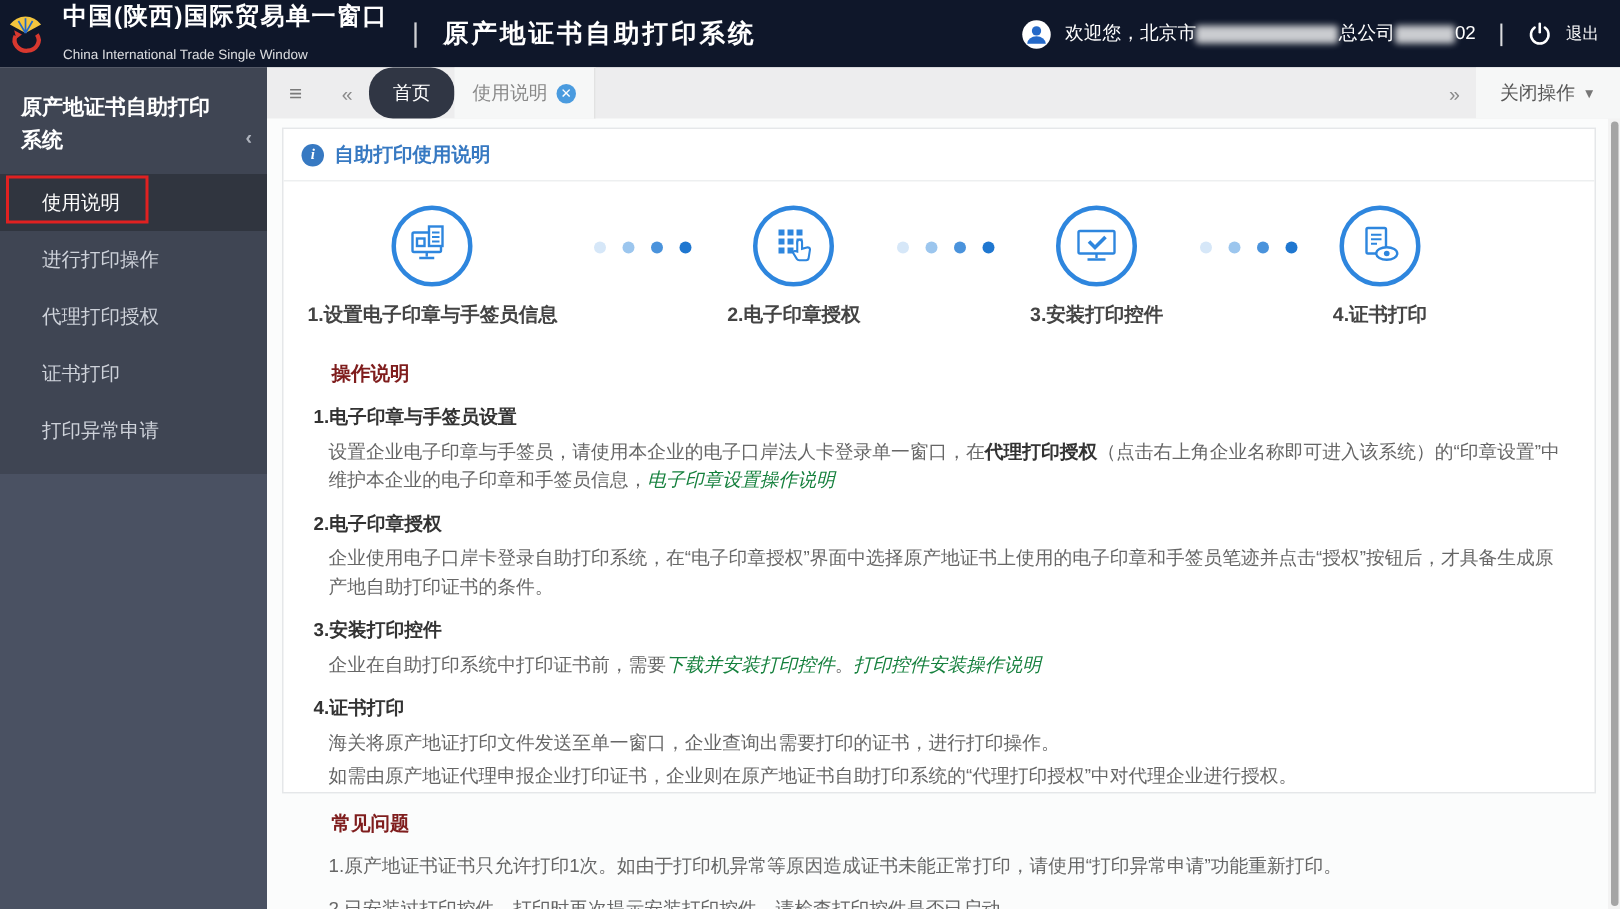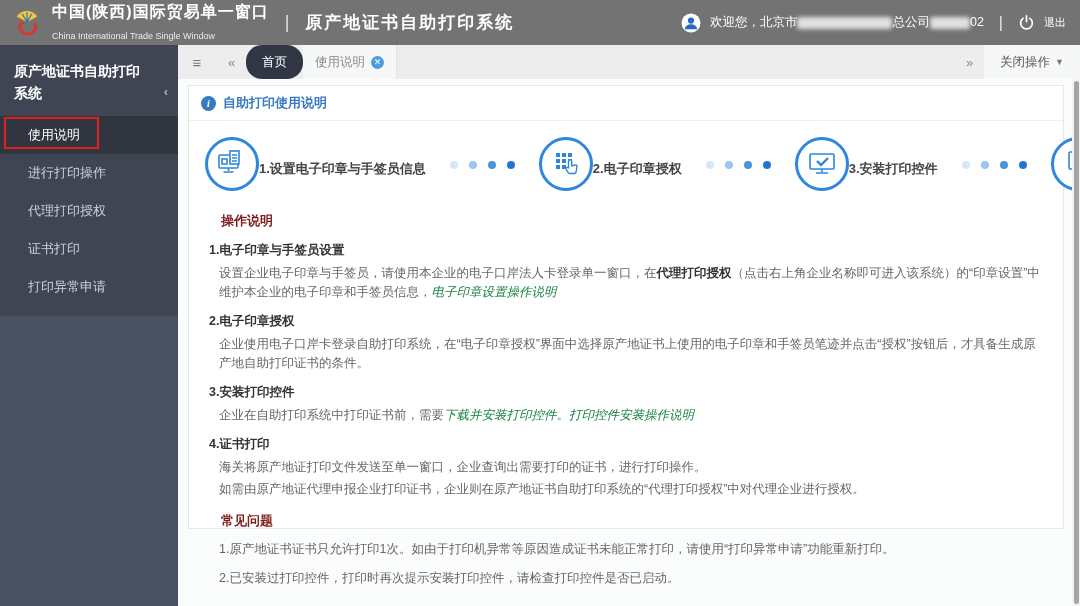--- a/index.html
+++ b/index.html
@@ -1,21 +1,21 @@
 <!DOCTYPE html>
 <html><head>
 <meta charset="utf-8">
 <style>
   * { margin:0; padding:0; box-sizing:border-box; }
   html,body { width:1080px; height:606px; overflow:hidden; }
   body { font-family:"Liberation Sans","DejaVu Sans",sans-serif; background:#fff; }
   .app { width:1080px; height:606px; display:flex; flex-direction:column; }
 
   
-  .header { height:45px; background:#737373; display:flex; align-items:center; padding:0 14px 0 10px; color:#fff; flex:0 0 45px; }
+  .header { height:45px; background:#0f172a; display:flex; align-items:center; padding:0 14px 0 0; color:#fff; flex:0 0 45px; }
   .logo { width:34px; height:34px; margin-right:8px; flex:0 0 auto; }
   .brand { line-height:1.1; }
   .brand-cn { font-size:16px; font-weight:bold; letter-spacing:1px; }
   .brand-en { font-size:9px; opacity:.85; margin-top:12px; }
   .hdr-sep { color:rgba(255,255,255,.8); font-size:18px; margin:0 16px; font-weight:300; }
   .app-title { font-size:17px; font-weight:bold; letter-spacing:2px; }
   .hdr-right { margin-left:auto; display:flex; align-items:center; gap:9px; font-size:12.5px; }
   .avatar { width:20px; height:20px; }
   .redact { display:inline-block; height:12px; border-radius:2px; background:rgba(255,255,255,.78); filter:blur(2px); vertical-align:middle; }
   .redact.r1 { width:95px; } .redact.r2 { width:40px; }
@@ -48,21 +48,21 @@
   .close-ops { padding:0 16px; background:#f6f7f7; color:#555; display:flex; align-items:center; gap:5px; cursor:pointer; }
   .caret { font-size:9px; color:#777; }
 
   
   .panel { margin:6px 16px 0 10px; background:#fff; border:1px solid #e5e7e9; height:444px; }
   .panel-head { display:flex; align-items:center; gap:7px; padding:8px 12px; border-bottom:1px solid #edeff0; color:#3779c2; font-size:13px; font-weight:bold; }
   .info-ic { width:15px; height:15px; border-radius:50%; background:#3779c2; color:#fff; font-size:10px; font-weight:bold; font-family:"Liberation Serif",serif; font-style:italic; text-align:center; line-height:15px; flex:0 0 auto; }
 
   
   .steps { display:flex; align-items:flex-start; padding:16px 10px 4px 16px; }
-  .step { display:flex; align-items:center; }
+  .step { display:flex; flex-direction:column; align-items:center; }
   .circle { width:54px; height:54px; border:3px solid #2e86de; border-radius:50%; background:#fff; display:flex; align-items:center; justify-content:center; }
   .step-label { margin-top:10px; font-size:13px; font-weight:bold; color:#444; white-space:nowrap; }
   .dots { display:flex; gap:11px; padding:24px 24px 0 24px; }
   .dot { width:8px; height:8px; border-radius:50%; }
   .d1{background:#d6e7f8;} .d2{background:#9cc6ee;} .d3{background:#4a93dc;} .d4{background:#1f77d0;}
 
   
   .sections { padding:4px 20px 10px 20px; font-size:12.5px; color:#666; line-height:1.55; }
   .sec-h { font-size:13px; font-weight:bold; color:#7f1d1d; margin:12px 12px 2px; }
   .sub-h { font-size:12.5px; font-weight:bold; color:#333; margin:10px 0 2px; }

